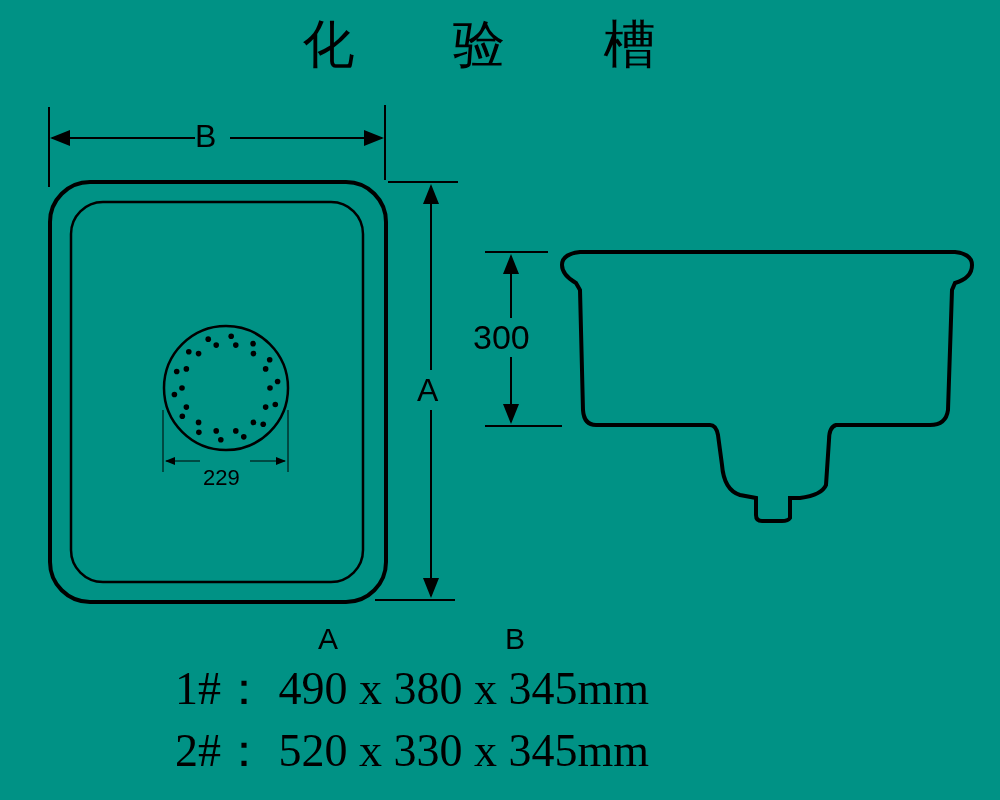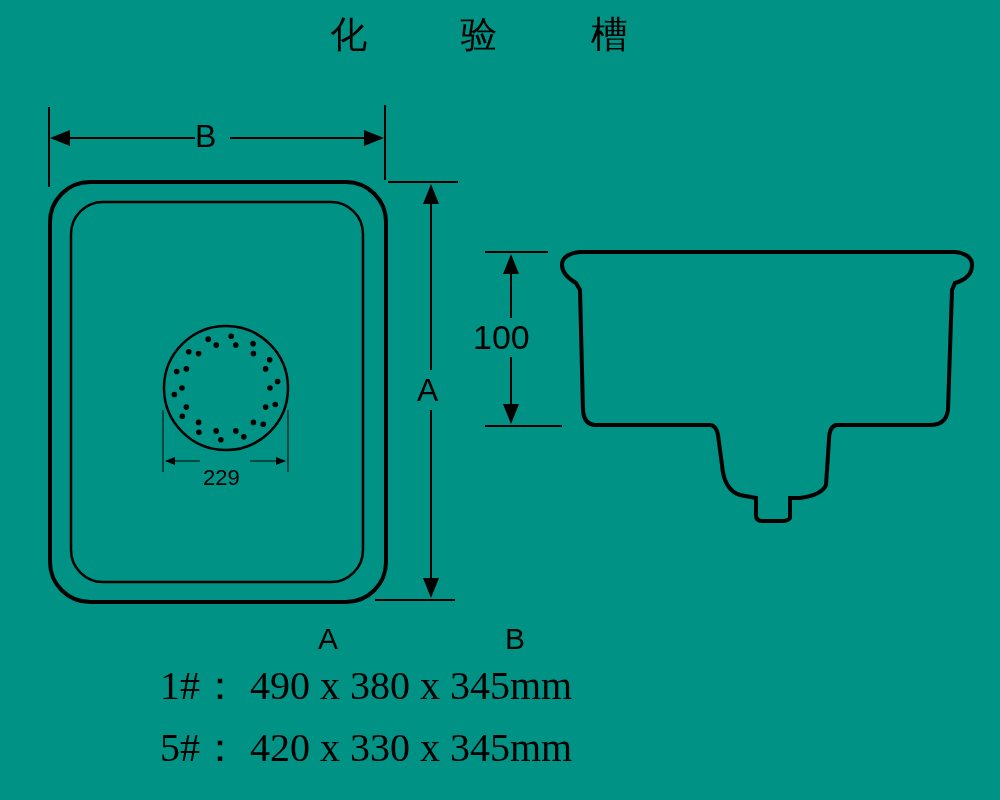--- a/index.html
+++ b/index.html
@@ -1,20 +1,20 @@
 <!DOCTYPE html>
 <html><head>
 <meta charset="utf-8">
 <style>
   html, body { margin:0; padding:0; }
   body { width:1000px; height:800px; background:#009285; position:relative; overflow:hidden; font-family:"Liberation Sans", sans-serif; color:#000; }
-  .title { position:absolute; top:10px; left:0; width:1000px; text-align:center; font-family:Liberation Serif, serif; font-size:37px; letter-spacing:42px; box-sizing:border-box; }
+  .title { position:absolute; top:10px; left:0; width:1000px; text-align:center; font-family:Liberation Sans, sans-serif; font-size:52px; letter-spacing:42px; box-sizing:border-box; }
   svg { position:absolute; left:0; top:0; }
   .lbl { position:absolute; font-family:"Liberation Sans", sans-serif; }
-  .spec { position:absolute; left:160px; font-family:"Liberation Serif", serif; font-size:40px; white-space:pre; }
+  .spec { position:absolute; left:175px; font-family:"Liberation Serif", serif; font-size:46px; white-space:pre; }
   .hdr { position:absolute; top:622px; font-size:30px; }
 </style>
 </head>
 <body>
 
 <div class="title">化 验 槽</div>
 
 <svg width="1000" height="800">
   <defs>
     <marker id="ar" markerWidth="10" markerHeight="10" refX="9" refY="5" orient="auto">
@@ -82,18 +82,18 @@
     <line x1="511" y1="318" x2="511" y2="256" stroke="#000" stroke-width="2" marker-end="url(#ar)"></line>
     <line x1="511" y1="357" x2="511" y2="422" stroke="#000" stroke-width="2" marker-end="url(#ar)"></line>
   </g>
 
   <path d="M580,252 L955,252 Q972,254 972,265 Q972,278 955,283 L952,290 L948,410 Q946,425 930,425 L836,425 Q829,427 829,440 L826,485 Q822,495 800,498 L790,498 L790,518 Q788,521 782,521 L762,521 Q756,521 756,515 L756,498 L740,495 Q724,490 722,465 L718,435 Q716,425 710,425 L596,425 Q584,425 583,410 L580,290 L576,283 Q562,275 562,265 Q562,254 580,252 Z" fill="none" stroke="#000" stroke-width="4"></path>
 </svg>
 
 <div class="lbl" style="left:195px;top:118px;font-size:32px;">B</div>
 <div class="lbl" style="left:417px;top:372px;font-size:32px;">A</div>
 <div class="lbl" style="left:203px;top:465px;font-size:22px;">229</div>
-<div class="lbl" style="left:473px;top:318px;font-size:34px;">100</div>
+<div class="lbl" style="left:473px;top:318px;font-size:34px;">300</div>
 
 <div class="lbl hdr" style="left:318px;">A</div>
 <div class="lbl hdr" style="left:505px;">B</div>
 <div class="spec" style="top:658px;">1#： 490 x 380 x 345mm</div>
-<div class="spec" style="top:720px;">5#： 420 x 330 x 345mm</div>
+<div class="spec" style="top:720px;">2#： 520 x 330 x 345mm</div>
 
 </body></html>

